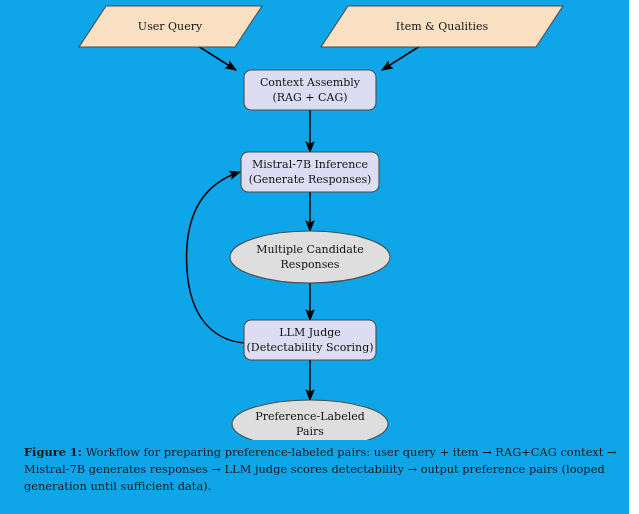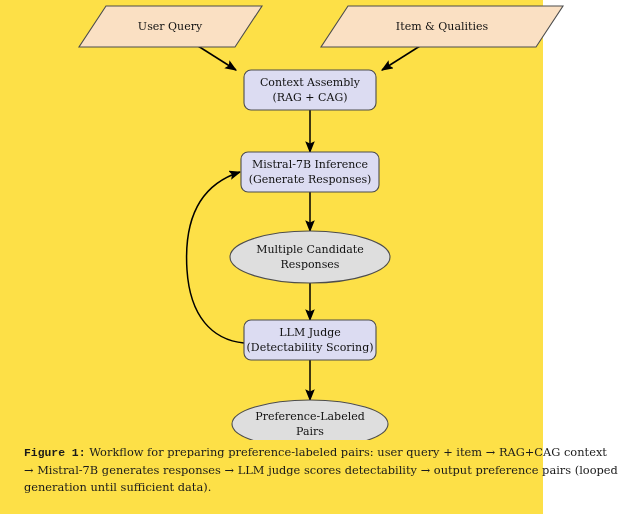--- a/index.html
+++ b/index.html
@@ -11,23 +11,23 @@
   body {
     width: 639px;
     height: 514px;
     font-family: "DejaVu Serif", "Liberation Serif", serif;
     color: #000000;
     overflow: hidden;
     position: relative;
   }
   #figure-root {
     position: relative;
-    width: 543px;
+    width: 629px;
     height: 514px;
-    background: #fde047;
+    background: #0ea5e9;
     box-sizing: border-box;
   }
   #diagram-canvas {
     position: absolute;
     left: 0;
     top: 0;
     width: 639px;
     height: 440px;
     display: block;
   }
@@ -58,21 +58,20 @@
     top: 444px;
     width: 594px;
     font-family: "DejaVu Serif", "Liberation Serif", serif;
     font-size: 11.4px;
     line-height: 1.48;
     color: #1a1a1a;
     text-align: left;
   }
   #caption .caption-label {
     font-weight: bold;
-    font-family: Liberation Mono, monospace;
   }
 </style>
 </head>
 <body>
 
 <div id="figure-root">
 
   <svg id="diagram-canvas" viewBox="0 0 639 440">
 
     <defs>

